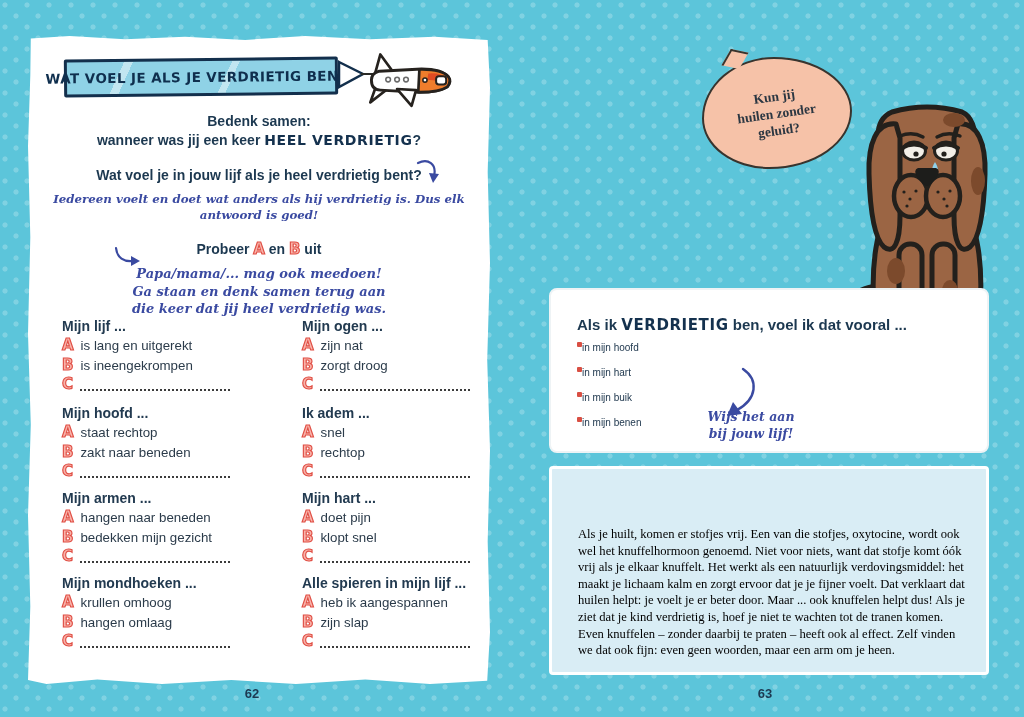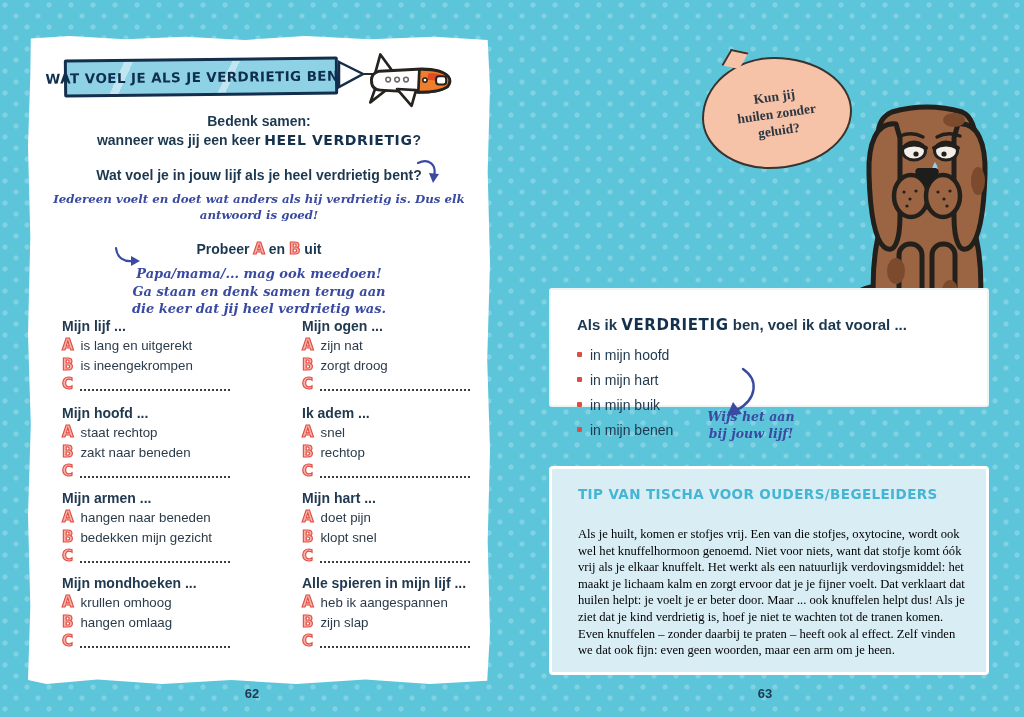--- a/index.html
+++ b/index.html
@@ -44,25 +44,25 @@
   .pagenum{position:absolute;top:686px;width:40px;text-align:center;font-size:13px;font-weight:bold;color:#1d3a52;}
   
   .bubble{position:absolute;left:702px;top:57px;width:146px;height:108px;background:#f6c2a8;
     border:2px solid #38342e;border-radius:48% 52% 55% 45% / 55% 48% 52% 45%;
     display:flex;align-items:center;justify-content:center;}
   .bubble:before{content:"";position:absolute;left:22px;top:-9px;width:16px;height:16px;background:#f6c2a8;
     border-left:2px solid #38342e;border-top:2px solid #38342e;transform:rotate(12deg) skewX(-18deg);}
   .bubble-text{transform:rotate(-8deg);text-align:center;font-family:"Liberation Serif",serif;
     font-weight:bold;font-size:13.5px;color:#2c3742;line-height:17px;}
   .dog{position:absolute;left:832px;top:96px;}
-  .whitebox{position:absolute;left:549px;top:288px;width:440px;height:119px;background:#fff;
-    border:2px solid #eef3f5;border-radius:3px;box-sizing:border-box;}
+  .whitebox{position:absolute;left:549px;top:288px;width:440px;height:165px;background:#fff;
+    border:2px solid #eef3f5;border-radius:8px;box-sizing:border-box;}
   .wb-title{position:absolute;left:26px;top:26px;font-size:15px;font-weight:bold;color:#1c3850;}
   .wb-bullets{position:absolute;left:26px;top:52px;}
-  .wb-row{display:flex;align-items:center;gap:8px;height:25px;font-size:14px;color:#223a50;}
+  .wb-row{display:flex;align-items:flex-start;height:25px;font-size:10px;color:#223a50;}
   .bullet-dot{width:5px;height:5px;background:#d94f43;border-radius:1px;}
   .wb-arrow{position:absolute;left:162px;top:76px;}
   .wb-note{position:absolute;left:120px;top:118px;width:160px;text-align:center;font-size:12.5px;line-height:17px;}
   .tipbox{position:absolute;left:549px;top:466px;width:440px;height:209px;background:#d9edf5;
     border:3px solid #ffffff;border-radius:4px;box-sizing:border-box;}
   .tip-heading{position:absolute;left:26px;top:17px;font-family:"DejaVu Sans",sans-serif;font-weight:bold;
     font-size:13.5px;letter-spacing:.4px;color:#45b5d4;}
   .tip-body{position:absolute;left:26px;top:41px;width:392px;font-family:"Liberation Serif",serif;
     font-size:12.6px;line-height:16.6px;color:#000000;margin-top:16px;}
 </style>
@@ -320,17 +320,16 @@
       <path d="M30,3 C46,14 44,33 24,44" fill="none" stroke="#3a4aa1" stroke-width="2.4" stroke-linecap="round"></path>
       <polygon points="20,36 29,48 14,50" fill="#3a4aa1"></polygon>
     </svg>
     <div class="wb-note script">
       <div>Wijs het aan</div>
       <div>bij jouw lijf!</div>
     </div>
   </div>
 
   <div class="tipbox">
-    <div class="tip-heading">TIP VAN TISCHA VOOR OUDERS/BEGELEIDERS</div>
     <div class="tip-body">Als je huilt, komen er stofjes vrij. Een van die stofjes, oxytocine, wordt ook wel het knuffelhormoon genoemd. Niet voor niets, want dat stofje komt óók vrij als je elkaar knuffelt. Het werkt als een natuurlijk verdovingsmiddel: het maakt je lichaam kalm en zorgt ervoor dat je je fijner voelt. Dat verklaart dat huilen helpt: je voelt je er beter door. Maar ... ook knuffelen helpt dus! Als je ziet dat je kind verdrietig is, hoef je niet te wachten tot de tranen komen. Even knuffelen – zonder daarbij te praten – heeft ook al effect. Zelf vinden we dat ook fijn: even geen woorden, maar een arm om je heen.</div>
   </div>
 
 </div>
 
 </body></html>

